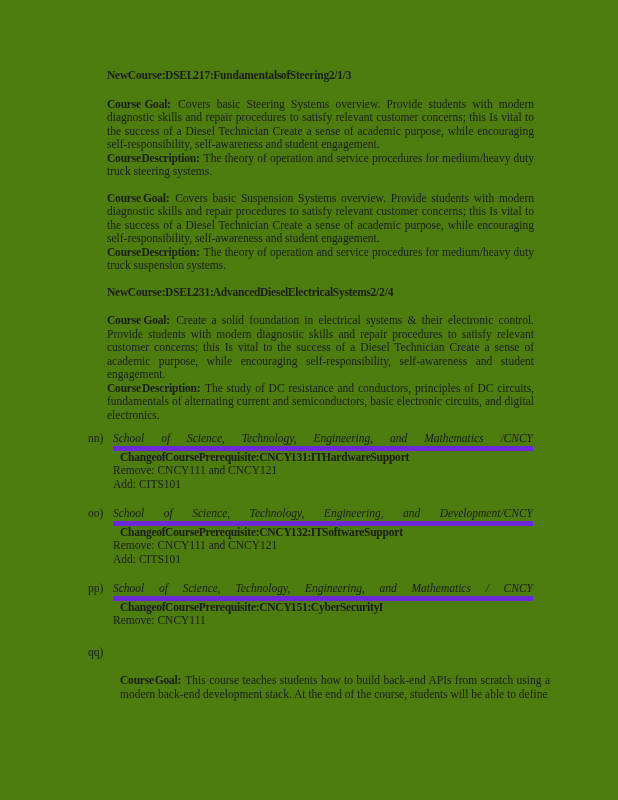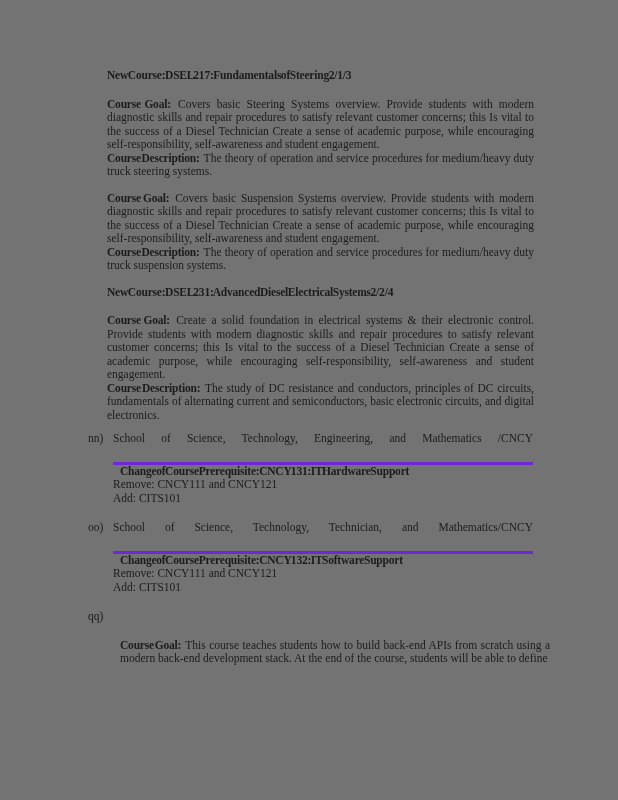--- a/index.html
+++ b/index.html
@@ -1,19 +1,19 @@
 <!DOCTYPE html>
 <html><head>
 <meta charset="utf-8">
 <style>
   html, body { margin: 0; padding: 0; background: #ffffff; }
   .page {
     width: 618px;
     height: 800px;
-    background: #737373;
+    background: #4d7c0f;
     overflow: hidden;
     font-family: "Liberation Serif", "DejaVu Serif", serif;
     font-size: 11.5px;
     line-height: 13.5px;
     color: #1c1c1c;
     box-sizing: border-box;
   }
   .content { padding: 69px 0 0 88px; }
 
   
@@ -31,25 +31,26 @@
     letter-spacing: -0.2px;
     margin-right: 1px;
     margin-top: 37px;
   }
 
   
   .letter-item { display: flex; margin: 0 0 16px 0; }
   .letter-label { width: 25px; flex: 0 0 25px; }
   .letter-body { width: 420px; }
   .school-line {
-    border-bottom: 3px solid #6d28d9;
+    border-bottom: 5px solid #6d28d9;
     text-align: justify;
     text-align-last: justify;
     word-spacing: 2px;
-    padding-bottom: 16px;
+    padding-bottom: 0px;
+    font-style: italic;
   }
   .change-line {
     font-weight: bold;
     word-spacing: -3px;
     letter-spacing: -0.2px;
     margin-left: 7px;
   }
   .plain-line { }
   .u { }
 
@@ -88,27 +89,35 @@
         <div class="school-line">School of Science, Technology, Engineering, and Mathematics /CNCY</div>
         <div class="change-line">Change of Course Prerequisite: CNCY 131: IT Hardware Support</div>
         <div class="plain-line"><span>Remove:</span><span> CNCY111 and CNCY121</span></div>
         <div class="plain-line"><span class="u">Add:</span><span> CITS101</span></div>
       </div>
     </div>
 
     <div class="letter-item">
       <span class="letter-label">oo)</span>
       <div class="letter-body">
-        <div class="school-line">School of Science, Technology, Technician, and Mathematics/CNCY</div>
+        <div class="school-line">School of Science, Technology, Engineering, and Development/CNCY</div>
         <div class="change-line">Change of Course Prerequisite: CNCY 132: IT Software Support</div>
         <div class="plain-line"><span class="u">Remove:</span><span> CNCY111 and CNCY121</span></div>
         <div class="plain-line"><span class="u">Add:</span><span> CITS101</span></div>
       </div>
     </div>
 
+    <div class="letter-item" style="margin-bottom:18px;">
+      <span class="letter-label">pp)</span>
+      <div class="letter-body">
+        <div class="school-line">School of Science, Technology, Engineering, and Mathematics / CNCY</div>
+        <div class="change-line">Change of Course Prerequisite: CNCY 151: Cyber Security I</div>
+        <div class="plain-line"><span class="u">Remove:</span><span> CNCY111</span></div>
+      </div>
+    </div>
 
     <div class="letter-item" style="margin-bottom:0;">
       <span class="letter-label">qq)</span>
     </div>
 
     <p class="final-para"><span class="lead">Course Goal:</span> <span>This course teaches students how to build back-end APIs from scratch using a modern back-end development stack. At the end of the course, students will be able to define</span></p>
 
   </div>
 </div>
 

